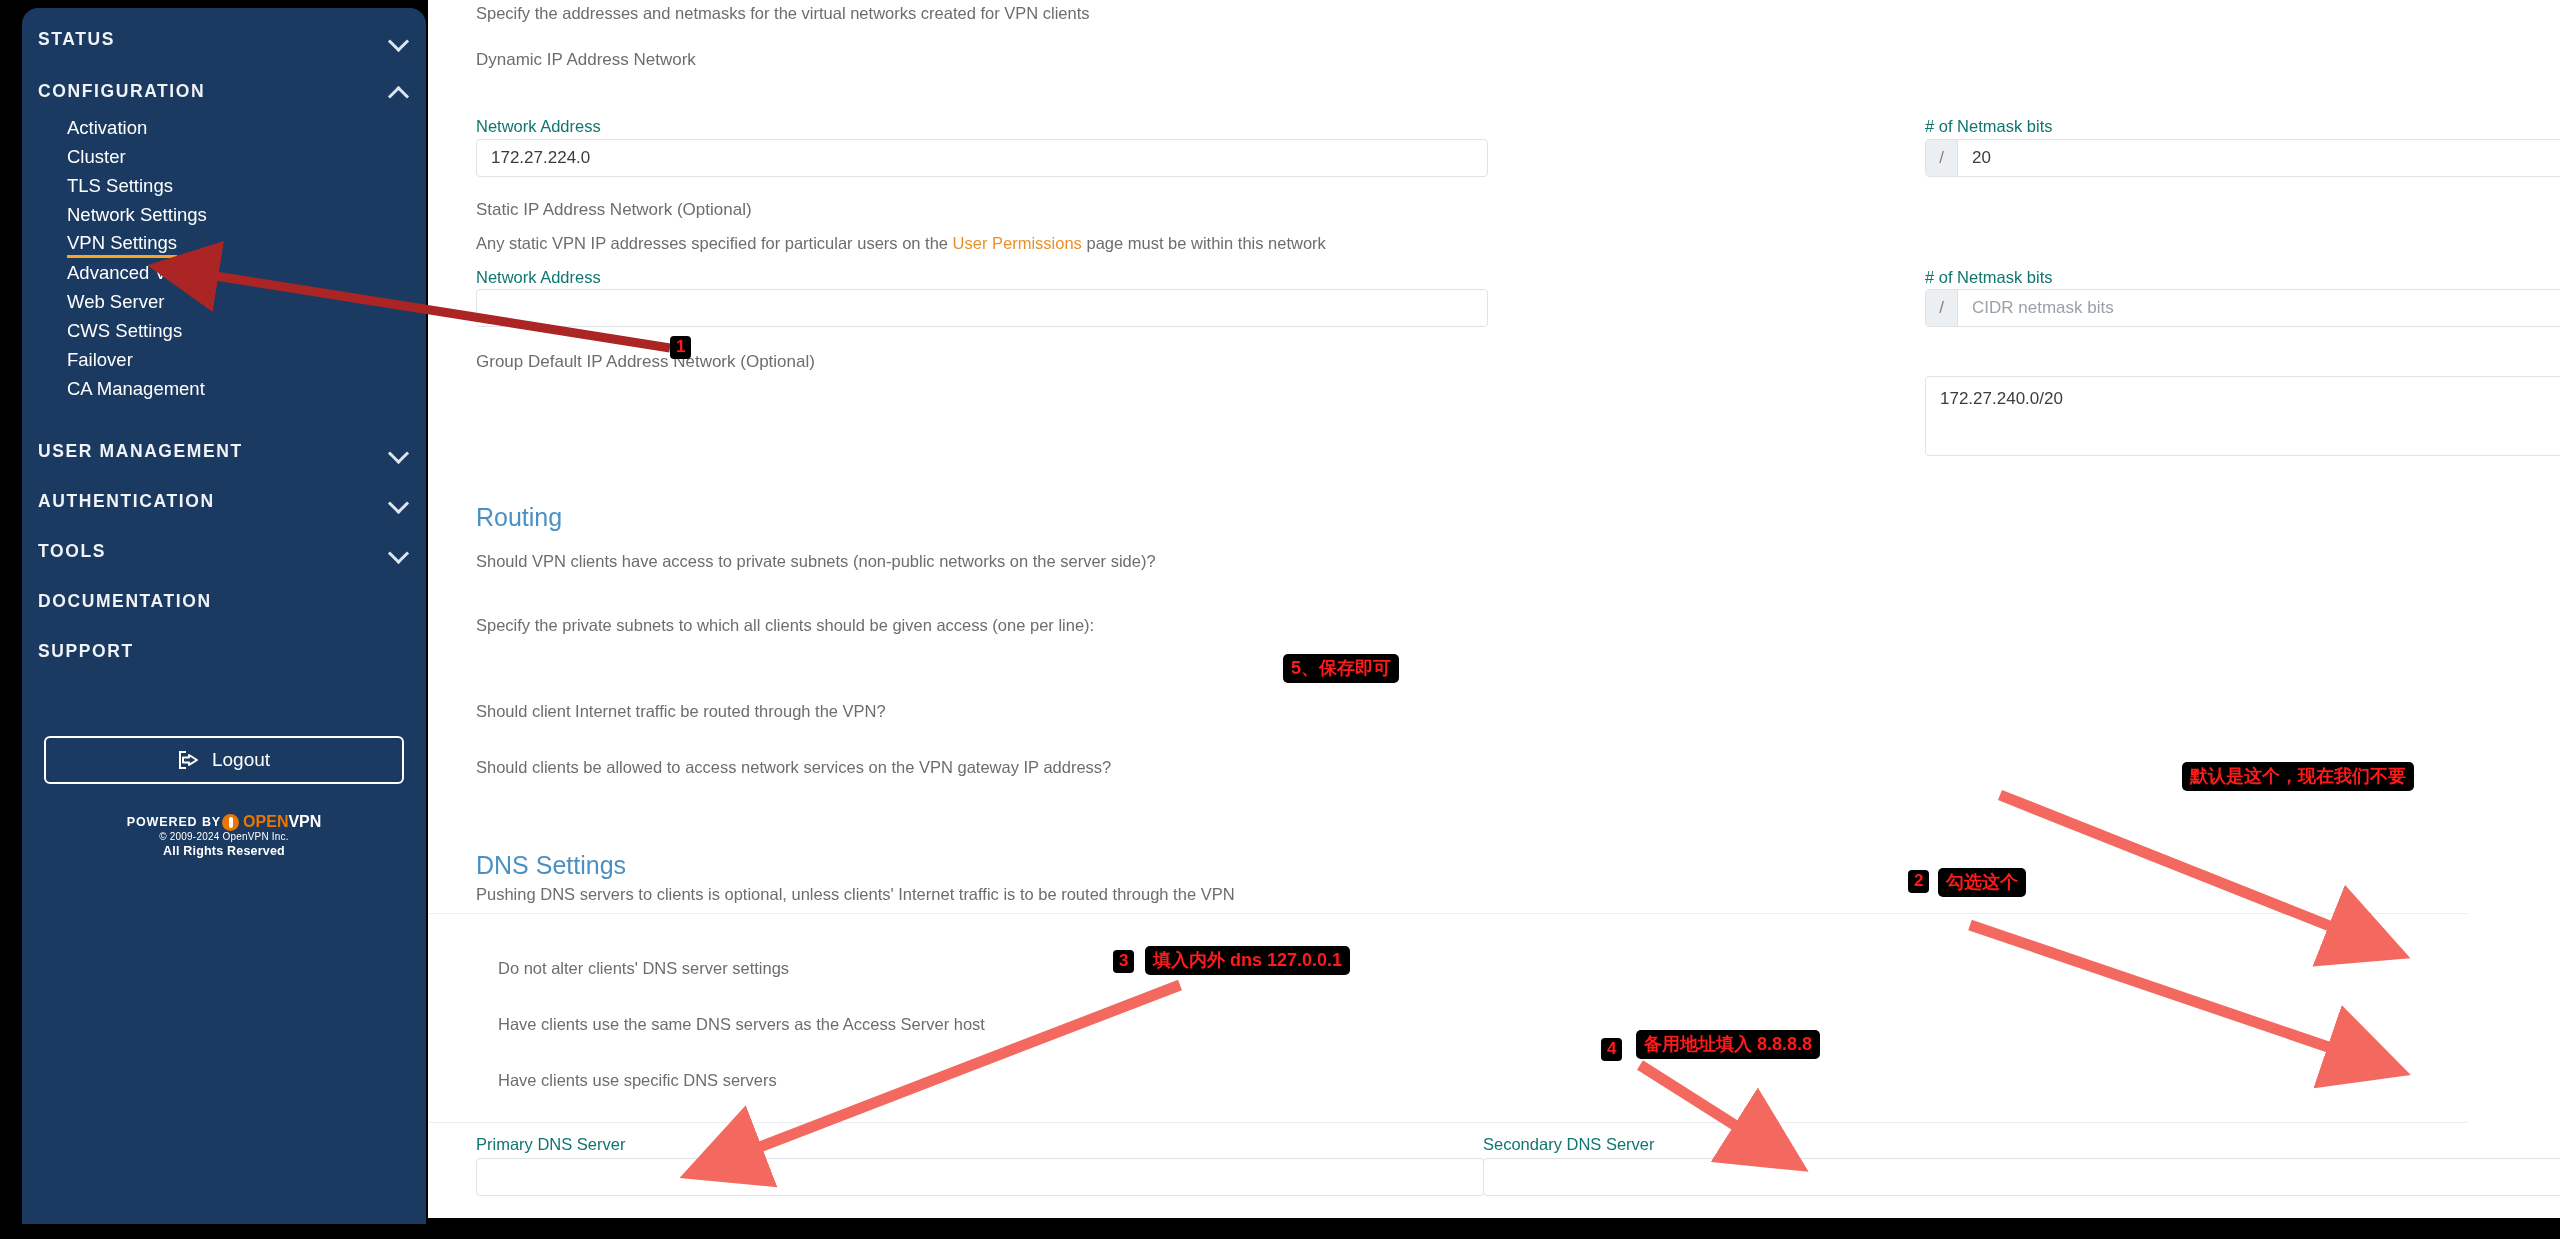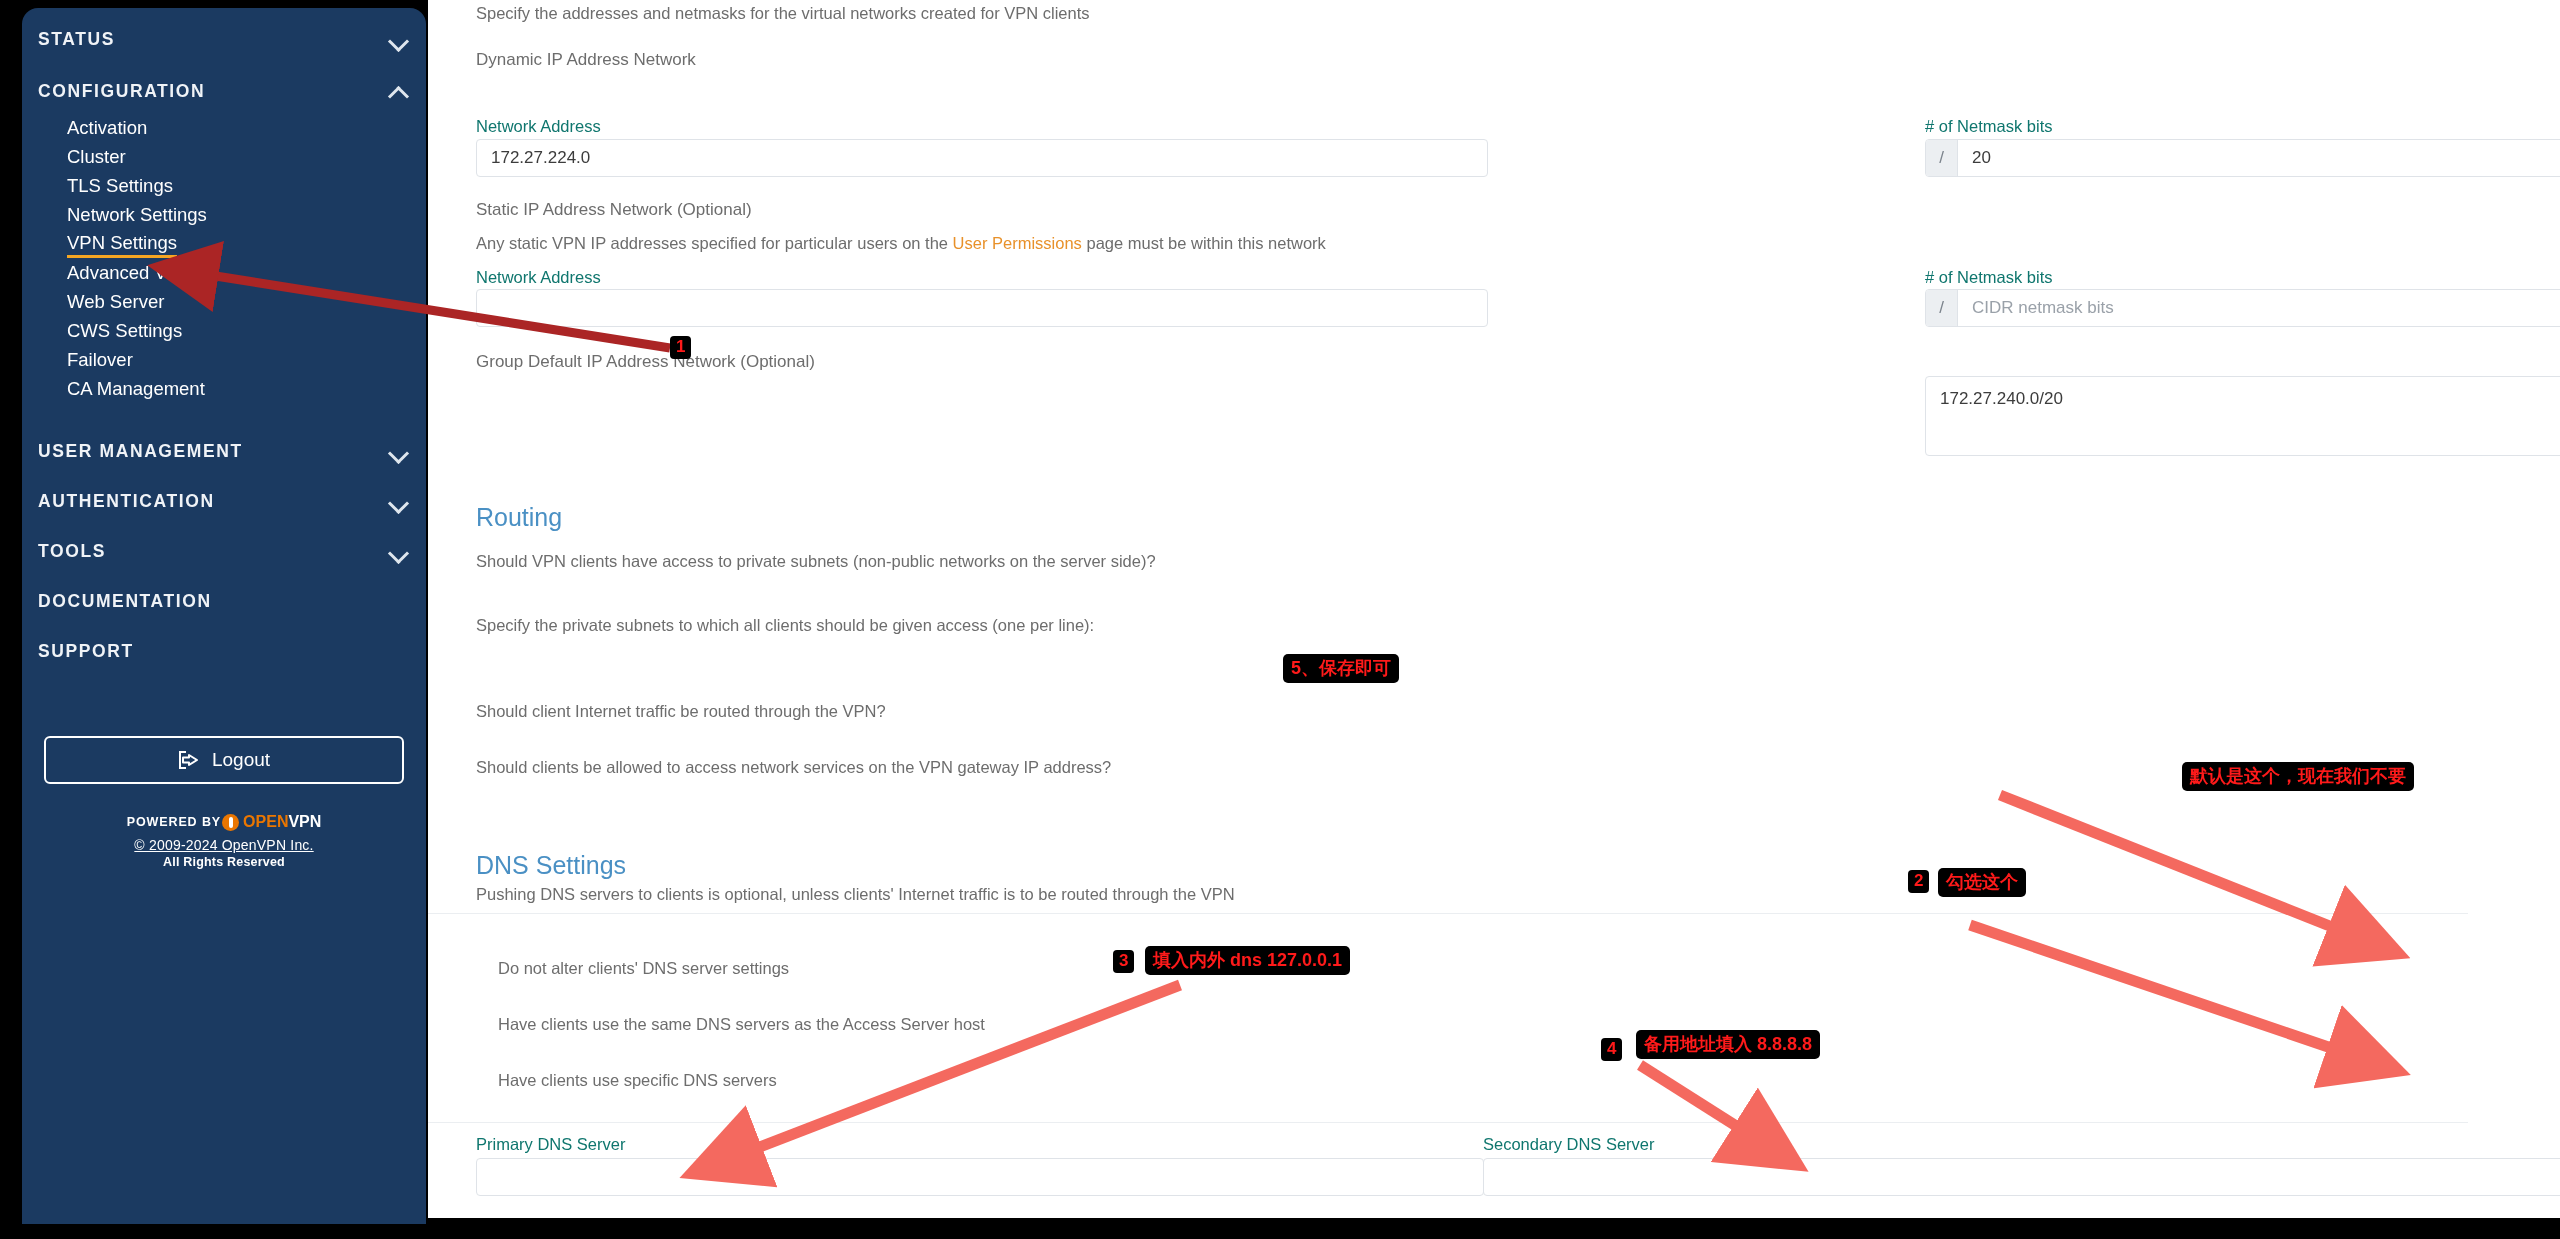--- a/index.html
+++ b/index.html
@@ -104,21 +104,21 @@
   .ovpn-mark::after {
     content: "";
     position: absolute; left: 6.5px; top: 3px;
     width: 4px; height: 11px;
     background: #fff;
     border-radius: 2px;
   }
   .ovpn-word { font-size: 16px; font-weight: 700; letter-spacing: 0px; }
   .ovpn-word .o { color: #ea7601; }
   .ovpn-word .v { color: #ffffff; }
-  .copy { font-size: 14px; margin-top: 6px; letter-spacing: .2px; text-decoration: underline; }
+  .copy { font-size: 10px; margin-top: 0; letter-spacing: .2px; }
   .copy2 { font-size: 12.5px; margin-top: 2px; font-weight: 700; letter-spacing: .2px; }
 
   
   #main {
     position: absolute;
     left: 428px; top: 0;
     width: 2132px; height: 1218px;
     background: #ffffff;
     overflow: hidden;
   }

